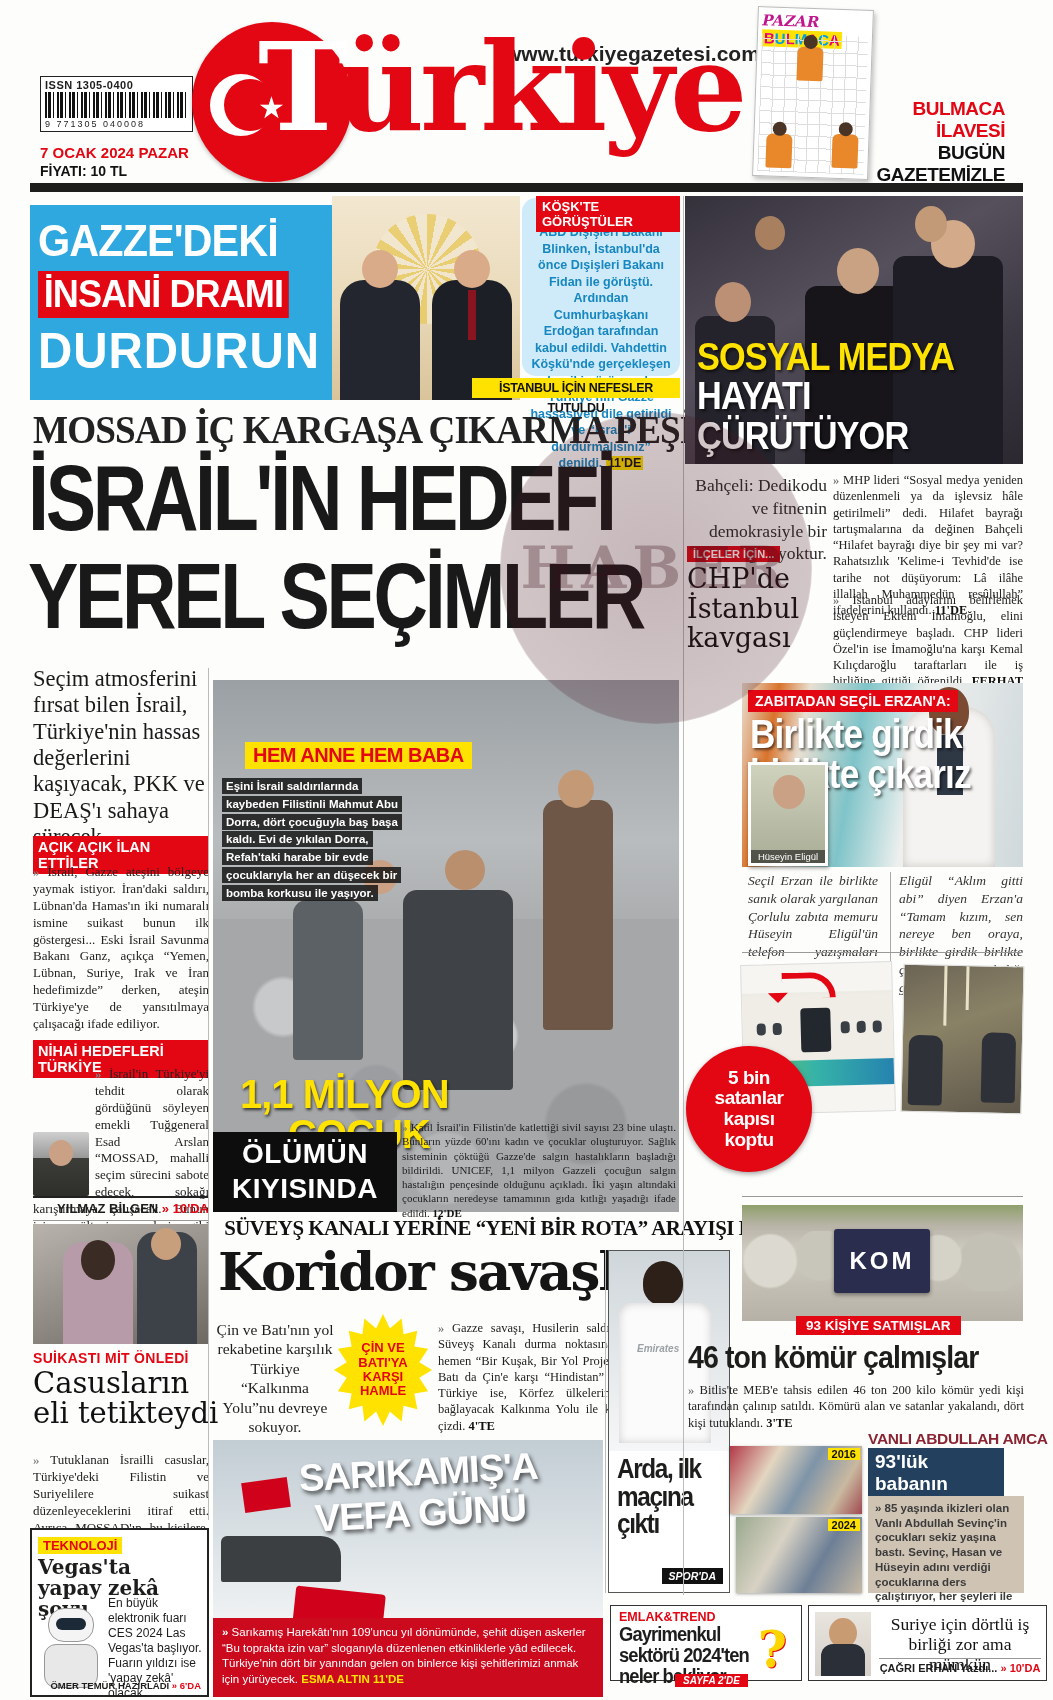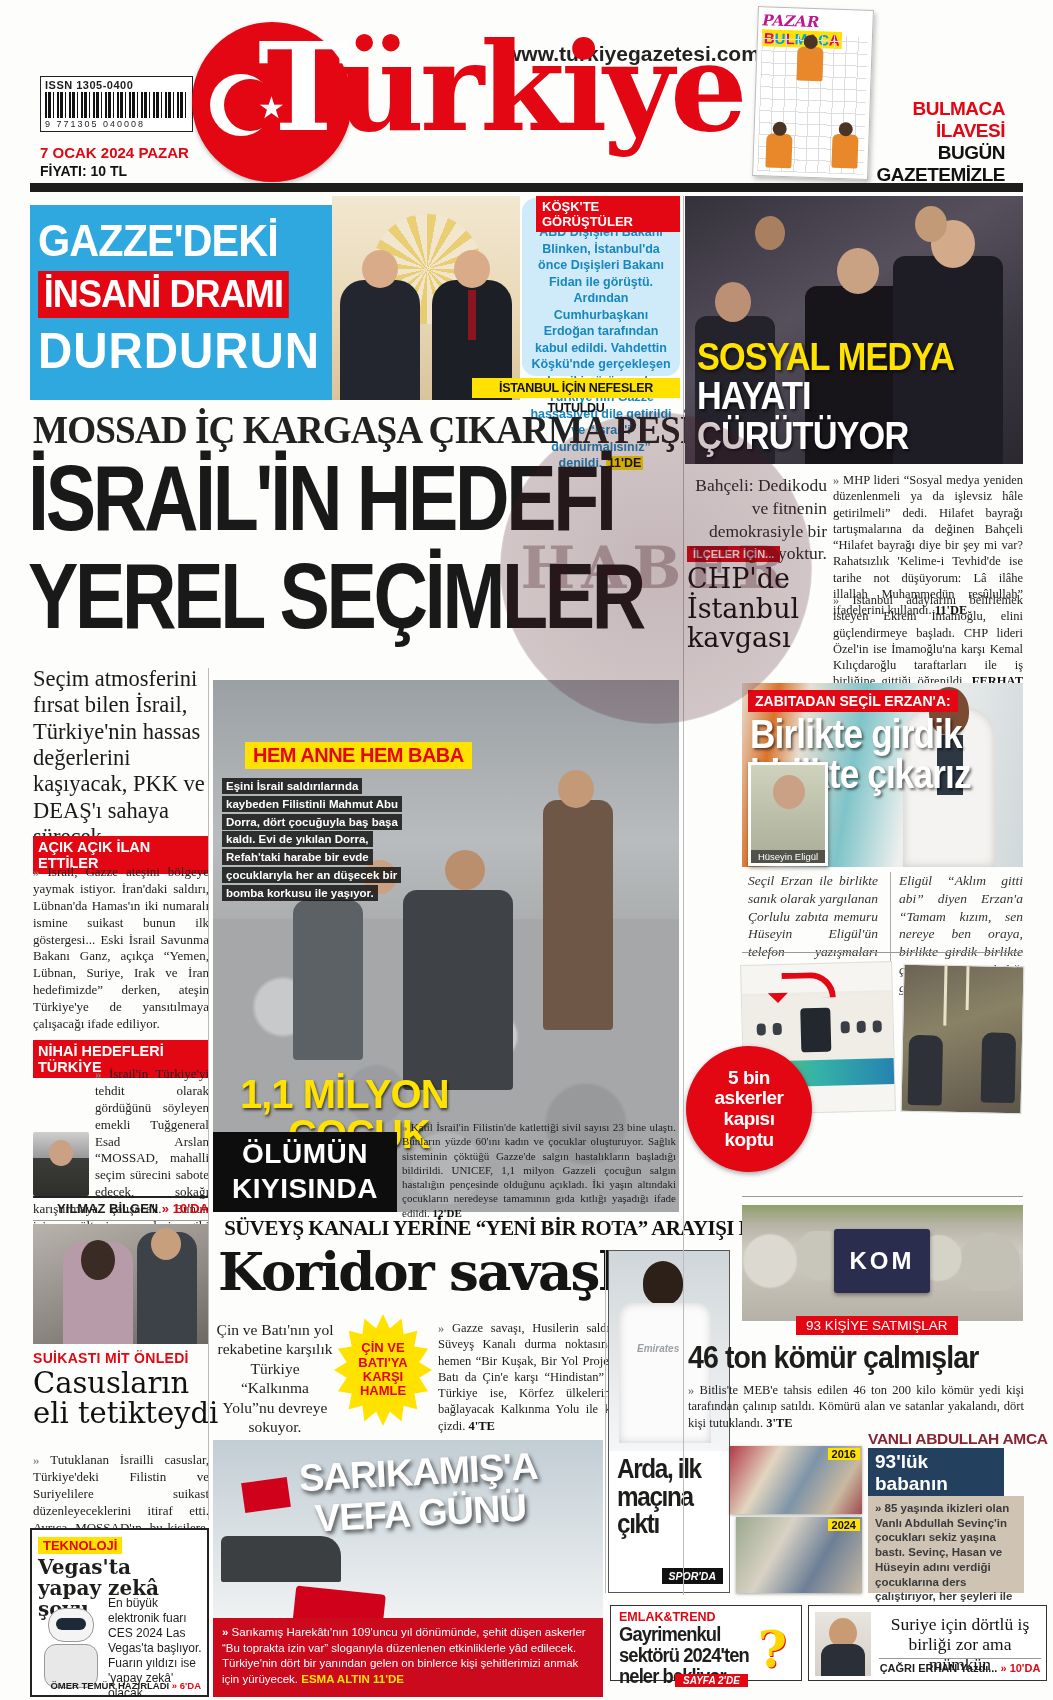--- a/index.html
+++ b/index.html
@@ -186,21 +186,21 @@
   #plane-text { left:822px; top:1122px; width:201px; }
   #div-plane { left:742px; top:1196px; width:281px; }
   #coal-photo { left:742px; top:1205px; width:281px; height:116px; overflow:hidden;
      background:linear-gradient(180deg,#8fa06b 0%,#b9b4a8 18%,#cfccc2 40%,#c2beb3 70%,#b5b1a6 100%); }
   #coal-photo .pile { position:absolute; left:0; top:26px; width:100%; height:60px;
      background:radial-gradient(circle at 10% 50%, #dcd9d0 0 10%, transparent 11%),
                 radial-gradient(circle at 28% 40%, #c8c5ba 0 12%, transparent 13%),
                 radial-gradient(circle at 70% 45%, #d5d2c8 0 11%, transparent 12%),
                 radial-gradient(circle at 88% 55%, #c3c0b5 0 12%, transparent 13%), transparent; }
   #kom { position:absolute; left:92px; top:24px; width:96px; height:64px; background:#2b2d4e; border-radius:3px; color:#fff; font-weight:bold; font-size:24px; letter-spacing:3px; display:flex; align-items:center; justify-content:center; box-shadow:0 2px 4px rgba(0,0,0,.4); }
-  #coal-label { left:796px; top:1316px; background:#e30613; color:#fff; font-weight:normal; font-size:13.5px; padding:2px 10px; }
+  #coal-label { left:796px; top:1316px; background:#e30613; color:#fff; font-weight:bold; font-size:13.5px; padding:2px 10px; }
   #coal-h { left:688px; top:1340px; font-weight:bold; font-size:31px; letter-spacing:-1px; transform:scaleX(.92); }
   #coal-text { left:688px; top:1382px; width:336px; }
   
   #abd-photo1 { left:730px; top:1446px; width:132px; height:68px; background:linear-gradient(120deg,#b23a48 0%,#e3d6c0 30%,#7e94a8 55%,#c9b9a0 80%,#a04a50 100%); box-shadow:0 1px 3px rgba(0,0,0,.35); }
   #abd-photo2 { left:736px; top:1517px; width:126px; height:76px; background:linear-gradient(120deg,#9aa88f 0%,#d8d2c4 35%,#6d7f96 65%,#c4b8a4 100%); box-shadow:0 1px 3px rgba(0,0,0,.35); }
   .year-tag { position:absolute; right:2px; top:2px; background:#ffe200; color:#111; font-weight:bold; font-size:11px; padding:0 4px; }
   #abd-label { left:868px; top:1430px; color:#8a2332; font-weight:bold; font-size:15.5px; letter-spacing:-.3px; }
   #abd-h { left:868px; top:1448px; width:136px; background:#23405f; color:#fff; font-weight:bold; font-size:19px; line-height:1.15; padding:3px 7px; }
   #abd-text { left:868px; top:1496px; width:156px; height:97px; background:#cfc3b4; font-size:11.5px; line-height:1.28; font-weight:bold; color:#3b3b3b; padding:5px 7px; }
   #abd-text::before { content:"» "; }
@@ -415,21 +415,21 @@
     <div class="arrow"></div>
   </div>
   <div class="abs" id="plane-r">
     <div class="seat" style="left:6px; bottom:6px;"></div>
     <div class="seat" style="right:6px; bottom:10px;"></div>
     <div class="mask" style="left:40px; top:0;"></div>
     <div class="mask" style="left:62px; top:0; height:44px;"></div>
   </div>
   <div class="abs" id="plane-badge">
     <div><span>5 bin</span><br>
-         <span>askerler</span><br>
+         <span>satanlar</span><br>
          <span>kapısı</span><br>
          <span>koptu</span></div>
   </div>
   <div class="abs hdiv" id="div-plane"></div>
 
   <div class="abs" id="coal-photo">
     <div class="pile"></div>
     <div id="kom">KOM</div>
   </div>
   <div class="abs" id="coal-label">93 KİŞİYE SATMIŞLAR</div>

